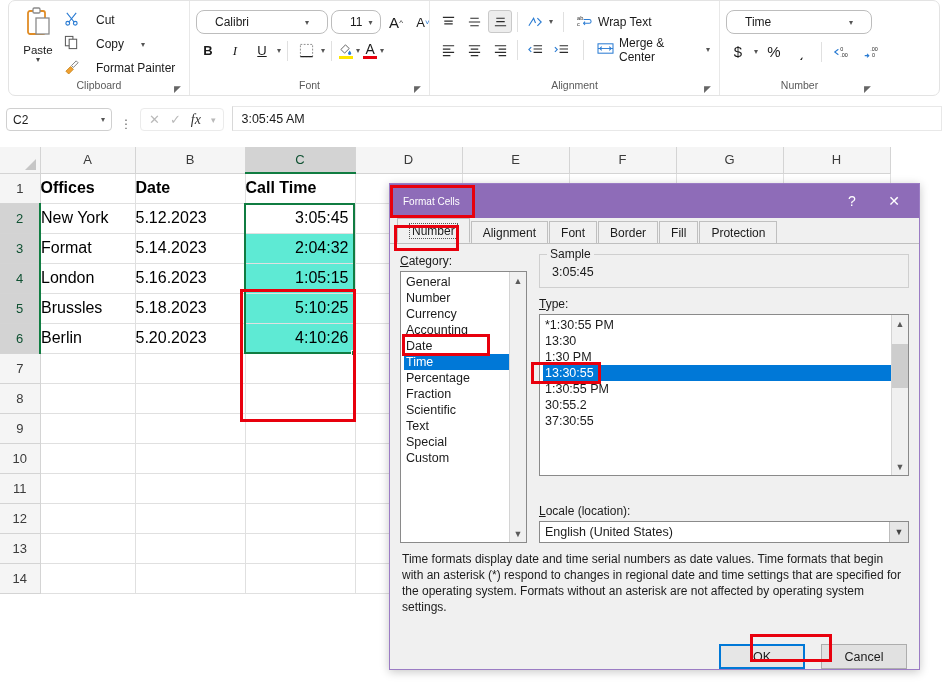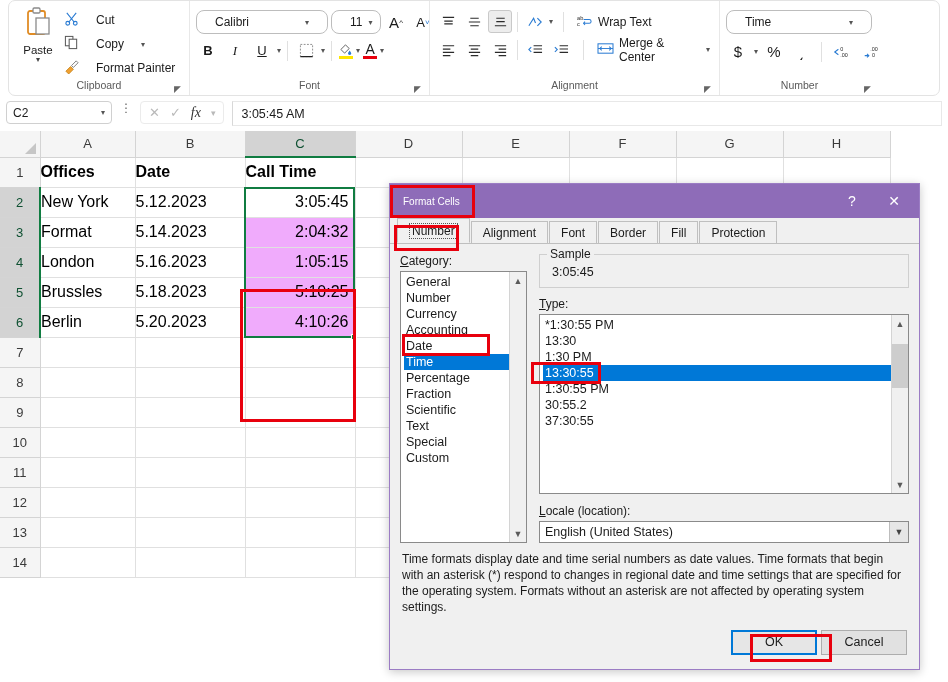--- a/index.html
+++ b/index.html
@@ -86,21 +86,21 @@
 
   
   .numfmt { width: 146px; height: 24px; margin-bottom: 6px; }
   .numrow { display: flex; align-items: center; gap: 4px; }
 
   
   .cf { display: flex; flex-direction: column; align-items: center; width: 78px; padding-top: 2px; }
   .cf-label { font-size: 11.5px; color: #1b1b1b; text-align: center; line-height: 13px; }
 
   
-  .formula-bar { display: flex; align-items: flex-start; height: 30px; margin: 5px 0 0 0; padding: 0 6px; }
+  .formula-bar { display: flex; align-items: flex-end; height: 30px; margin: 5px 0 16px 0; padding: 0 6px; }
   .namebox {
     display: flex; align-items: center; justify-content: space-between;
     width: 106px; height: 23px; padding: 0 6px;
     border: 1px solid #d0d0d0; border-radius: 4px;
     background: #fff; font-size: 12px; color: #1b1b1b;
   }
   .fbdots { padding: 0 8px; color: #666; font-size: 12px; letter-spacing: 0; }
   .fbicons { display: flex; align-items: center; gap: 10px; padding: 0 8px; border: 1px solid #ebebeb; border-radius: 4px; height: 23px; }
   .fbicon { font-size: 13px; color: #b9b9b9; }
   .fx { font-style: italic; font-family: "Liberation Serif", serif; font-size: 14px; color: #333; }
@@ -130,21 +130,21 @@
   }
   .rowh.sel { background: #d3d3d3; color: #0f5132; border-right: 2px solid #107c41; }
   .cell {
     height: 30px; background: #fff;
     border-right: 1px solid #e0e0e0; border-bottom: 1px solid #e0e0e0;
     font-size: 16px; color: #000; padding: 0 4px;
     white-space: nowrap; overflow: hidden;
   }
   .cell.bold { font-weight: bold; }
   .cell.right { text-align: right; padding-right: 6px; }
-  .cell.shaded { background: #f0abfc; }
+  .cell.shaded { background: #5eead4; }
   .cell.active { background: #ffffff; }
   .col-a { width: 95px; }
   .col-b { width: 110px; }
   .col-c { width: 110px; }
   .col-d { width: 107px; }
   .col-e { width: 107px; }
   .col-f { width: 107px; }
   .col-g { width: 107px; }
   .col-h { width: 107px; }
 
@@ -210,21 +210,21 @@
 
   .typebox { height: 104px; }
   .locale-combo {
     display: flex; align-items: center; justify-content: space-between;
     height: 22px; background: #fff; border: 1px solid #8a8a8a;
     font-size: 12.5px; padding-left: 5px; margin-bottom: 4px;
   }
   .locale-arrow { width: 19px; height: 20px; background: #e6e6e6; border-left: 1px solid #bdbdbd; display: flex; align-items: center; justify-content: center; font-size: 9px; color: #444; }
 
   .desc { padding: 4px 12px 0 12px; font-size: 12px; line-height: 16px; color: #1b1b1b; }
-  .dlg-footer { height: 54px; display: flex; align-items: center; justify-content: flex-end; padding-right: 12px; gap: 4px; }
+  .dlg-footer { height: 54px; display: flex; align-items: flex-end; justify-content: flex-end; padding-right: 12px; gap: 16px; }
   .dbtn {
     width: 86px; height: 25px;
     display: flex; align-items: center; justify-content: center;
     background: #e1e1e1; border: 1px solid #adadad;
     font-size: 12.5px; color: #1b1b1b;
   }
   .dbtn.default { border: 2px solid #0078d7; background: #e6e6e6; }
 
   
   .anno { position: absolute; border: 3px solid #e8000d; pointer-events: none; z-index: 50; }
@@ -721,21 +721,21 @@
           </div>
           <div class="vscroll">
             <div class="sc-arrow">▲</div>
             <div class="sc-track">
               <div class="sc-thumb" style="top:12px;height:44px;"></div>
             </div>
             <div class="sc-arrow">▼</div>
           </div>
         </div>
 
-        <div class="fld-label" style="margin-top:10px"><u>L</u>ocale (location):</div>
+        <div class="fld-label" style="margin-top:28px"><u>L</u>ocale (location):</div>
         <div class="locale-combo">
           <span>English (United States)</span>
           <span class="locale-arrow">▼</span>
         </div>
       </div>
     </div>
 
     <div class="desc">Time formats display date and time serial numbers as date values.  Time formats that begin with an asterisk (*) respond to changes in regional date and time settings that are specified for the operating system. Formats without an asterisk are not affected by operating system settings.</div>
 
     <div class="dlg-footer">

